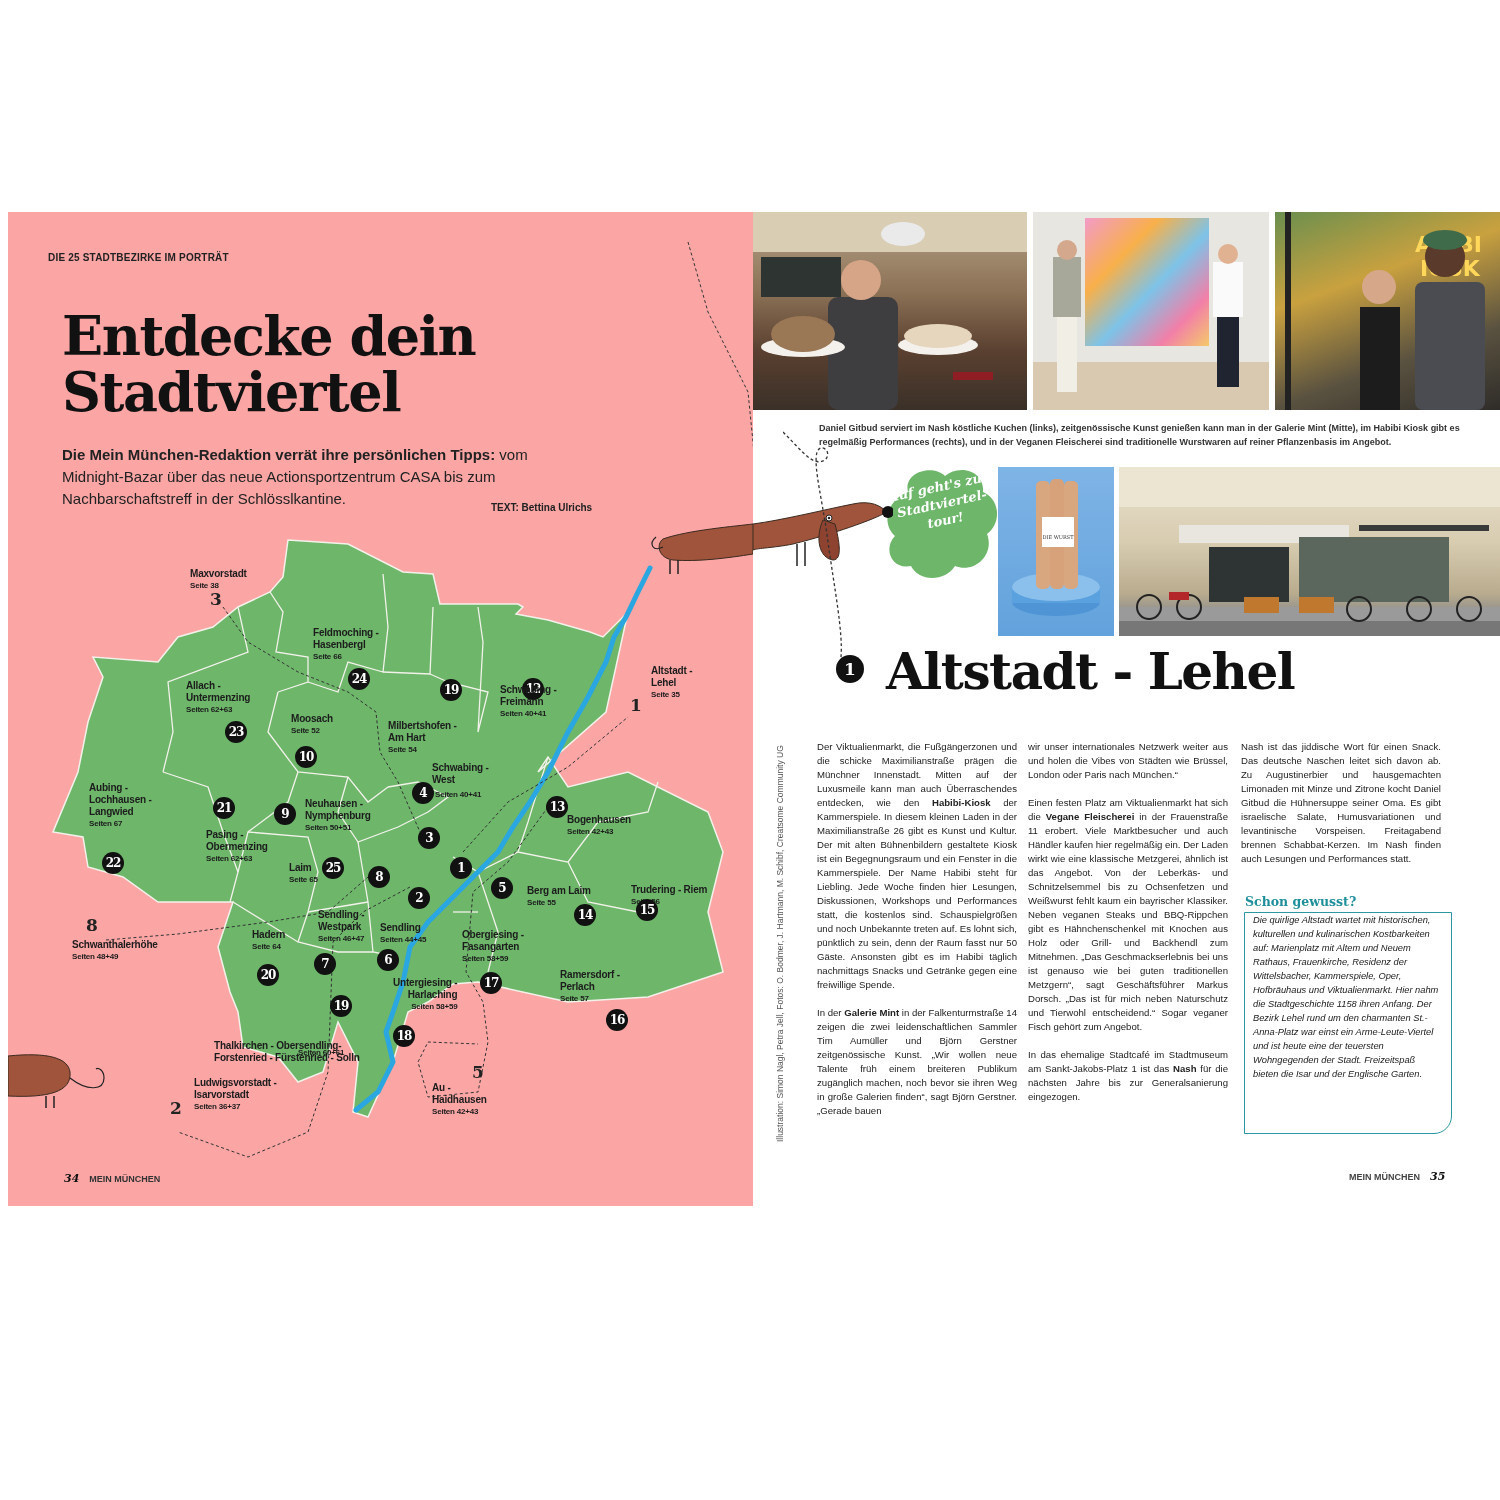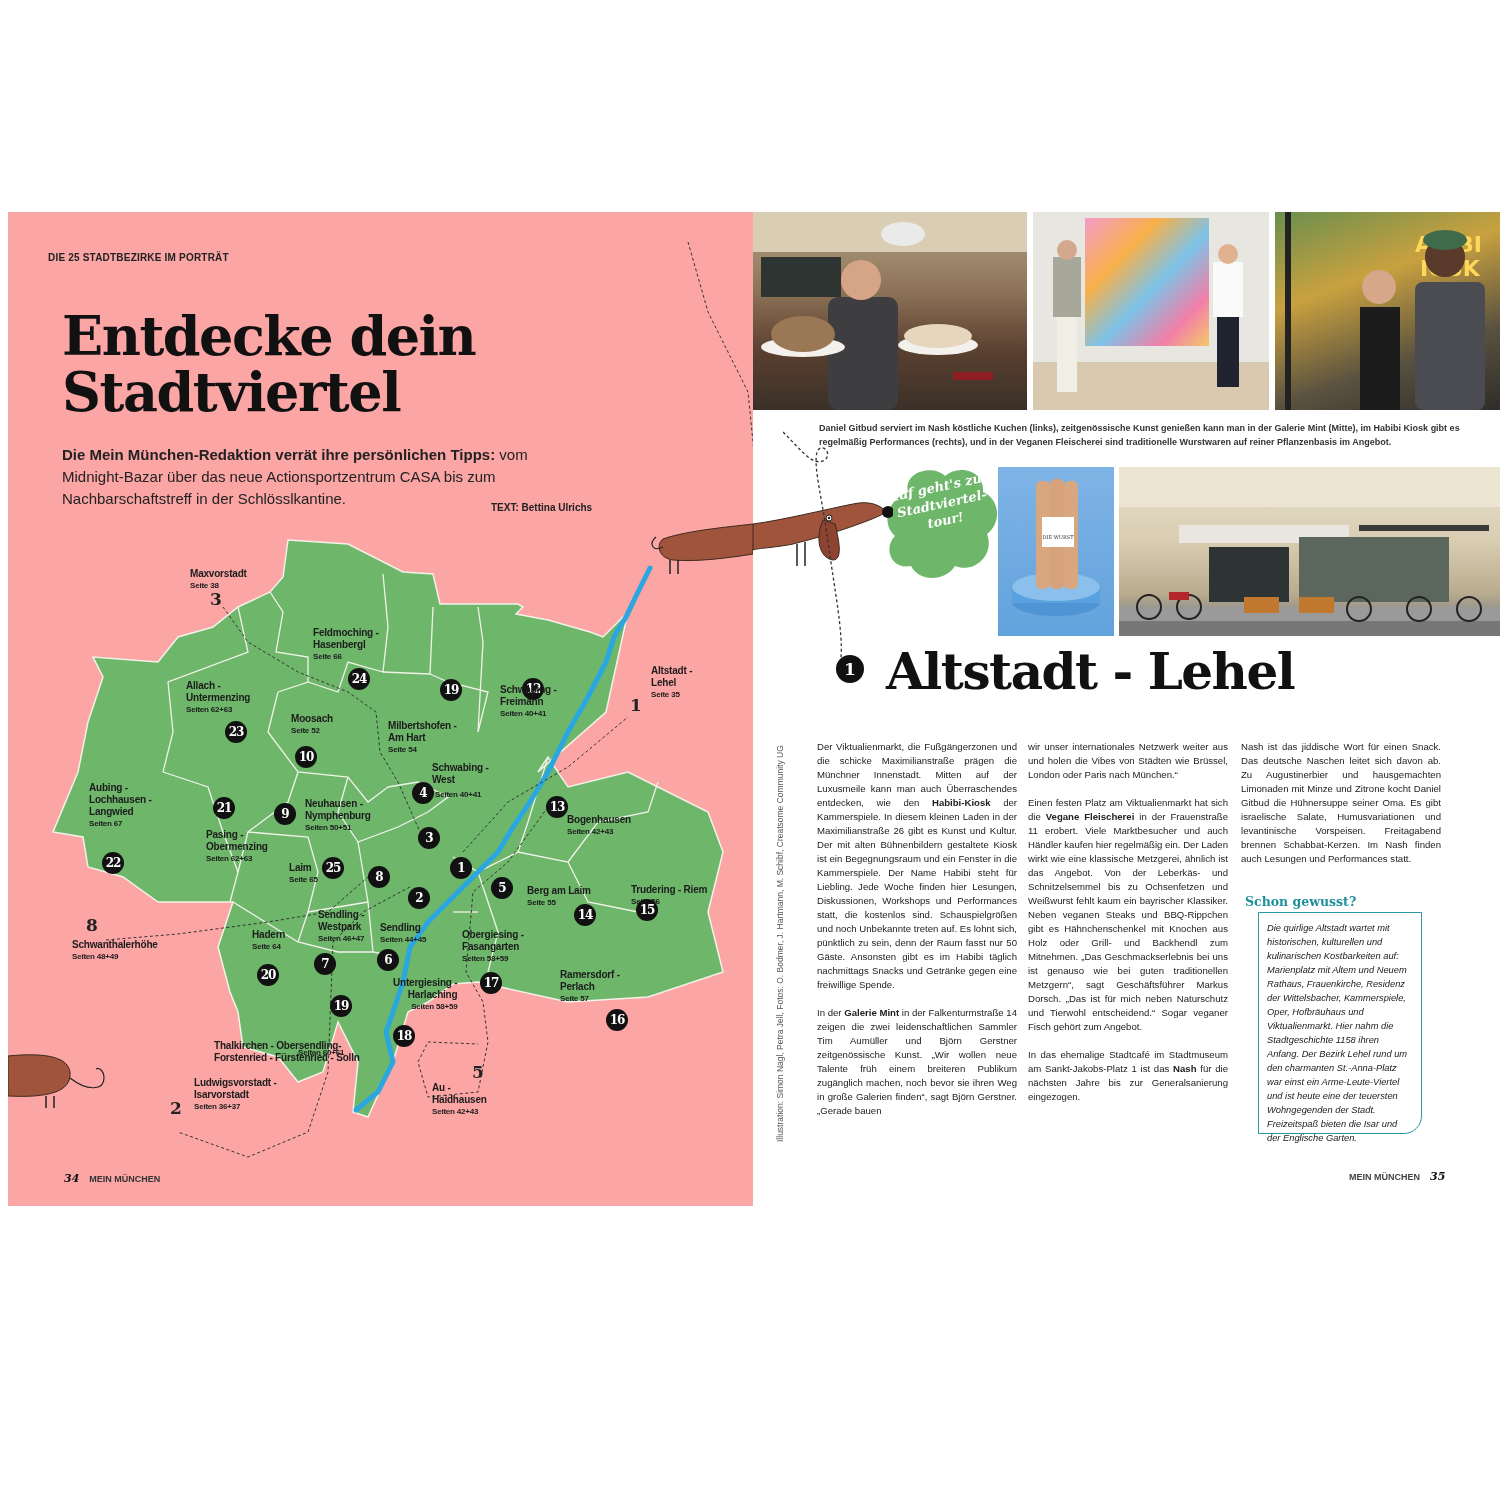--- a/index.html
+++ b/index.html
@@ -44,21 +44,21 @@
   .credits { position: absolute; left: 22px; top: 930px; width: 420px; transform-origin: 0 0; transform: rotate(-90deg); font-size: 8.5px; color: #555; white-space: nowrap; }
 
   .col { position: absolute; top: 528px; font-size: 9.6px; line-height: 14px; color: #222; text-align: justify; }
   .col p { margin-bottom: 14px; }
   .col b { font-weight: bold; }
   .col1 { left: 64px; width: 200px; }
   .col2 { left: 275px; width: 200px; }
   .col3 { left: 488px; width: 200px; }
 
   .box-head { position: absolute; left: 492px; top: 682px; font-family: "DejaVu Serif", serif; font-weight: bold; font-size: 12.5px; color: #1e8f9b; }
-  .box { position: absolute; left: 491px; top: 700px; width: 164px; height: 222px; border: 1.5px solid #2a97a2; border-bottom-right-radius: 18px; padding: 8px 8px; font-size: 9.3px; line-height: 14px; font-style: italic; color: #1a1a1a; margin-left: 14px; }
+  .box { position: absolute; left: 491px; top: 700px; width: 208px; height: 222px; border: 1.5px solid #2a97a2; border-bottom-right-radius: 18px; padding: 0 8px; font-size: 9.3px; line-height: 14px; font-style: italic; color: #1a1a1a; }
 
   .folio-right { position: absolute; left: 596px; top: 958px; font-size: 9px; font-weight: bold; color: #444; }
   .folio-right .num { font-family: "DejaVu Serif", serif; font-style: italic; font-size: 11px; margin-left: 10px; color: #111; }
 </style>
 </head>
 <body>
 
 <div class="spread">
 
   <div class="left-page">

